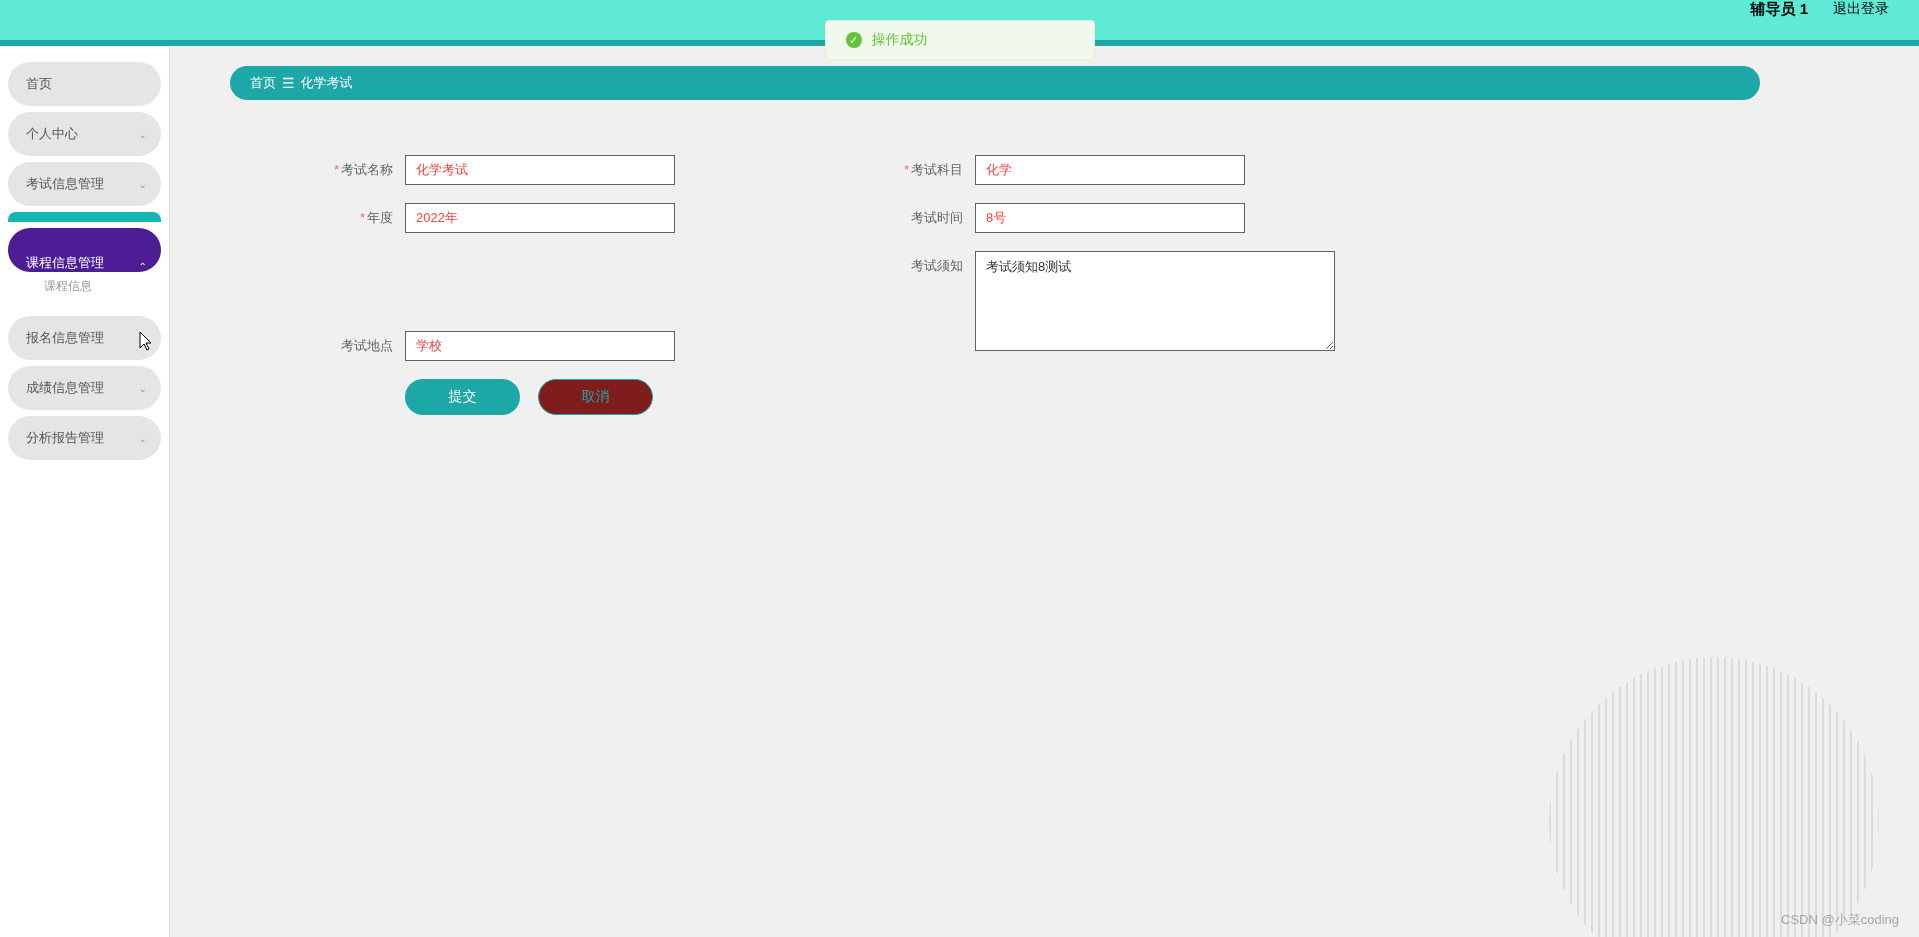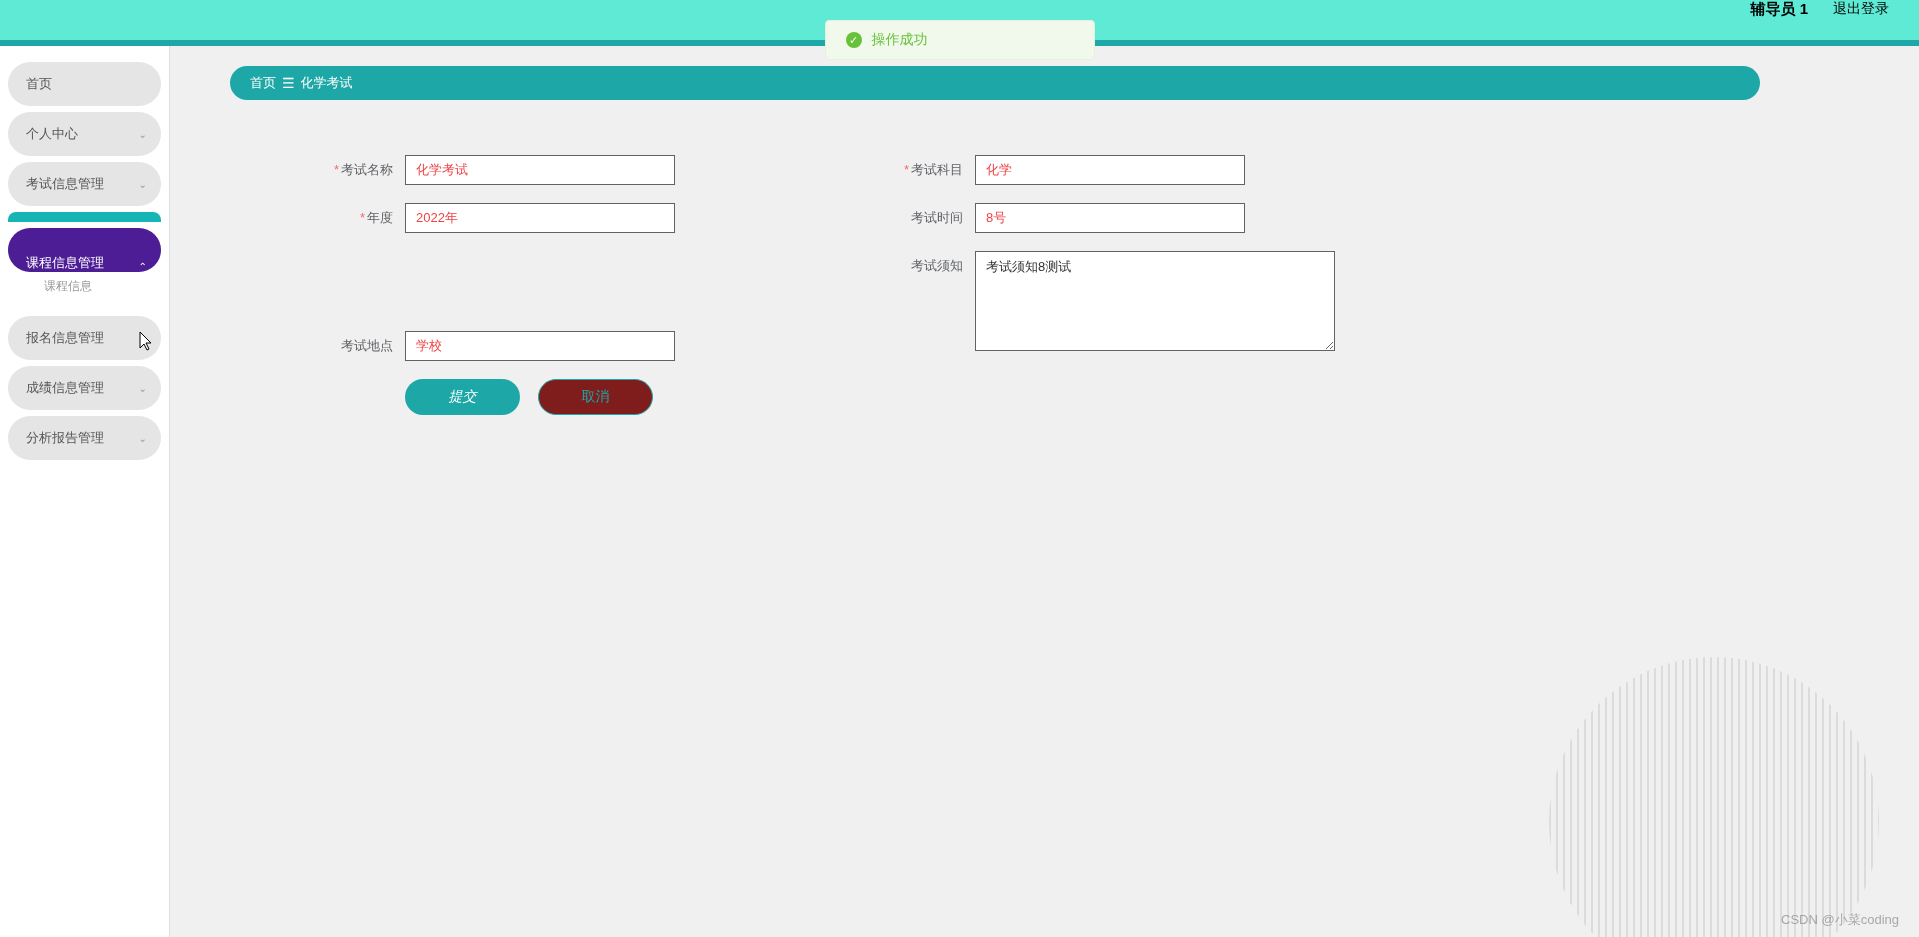--- a/index.html
+++ b/index.html
@@ -196,21 +196,20 @@
       font-size: 14px;
       cursor: pointer;
       display: flex;
       align-items: center;
       justify-content: center;
     }
     .btn-primary {
       background: #1ea7a7;
       color: #fff;
       border: none;
-      font-style: italic;
     }
     .btn-secondary {
       background: #7f1d1d;
       color: #1ea7a7;
       border: 1px solid #1ea7a7;
     }
     .bg-circle {
       position: absolute;
       right: 40px;
       bottom: -50px;

